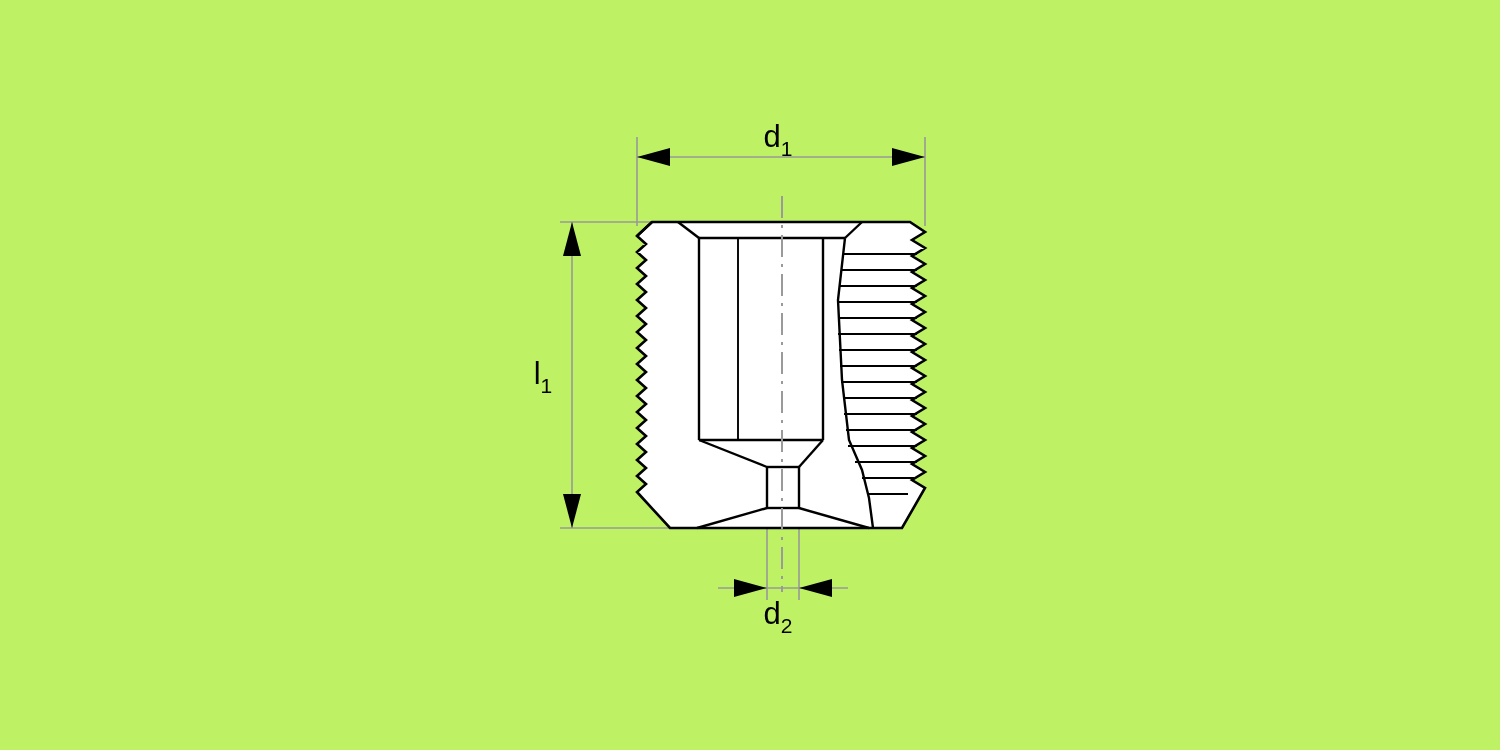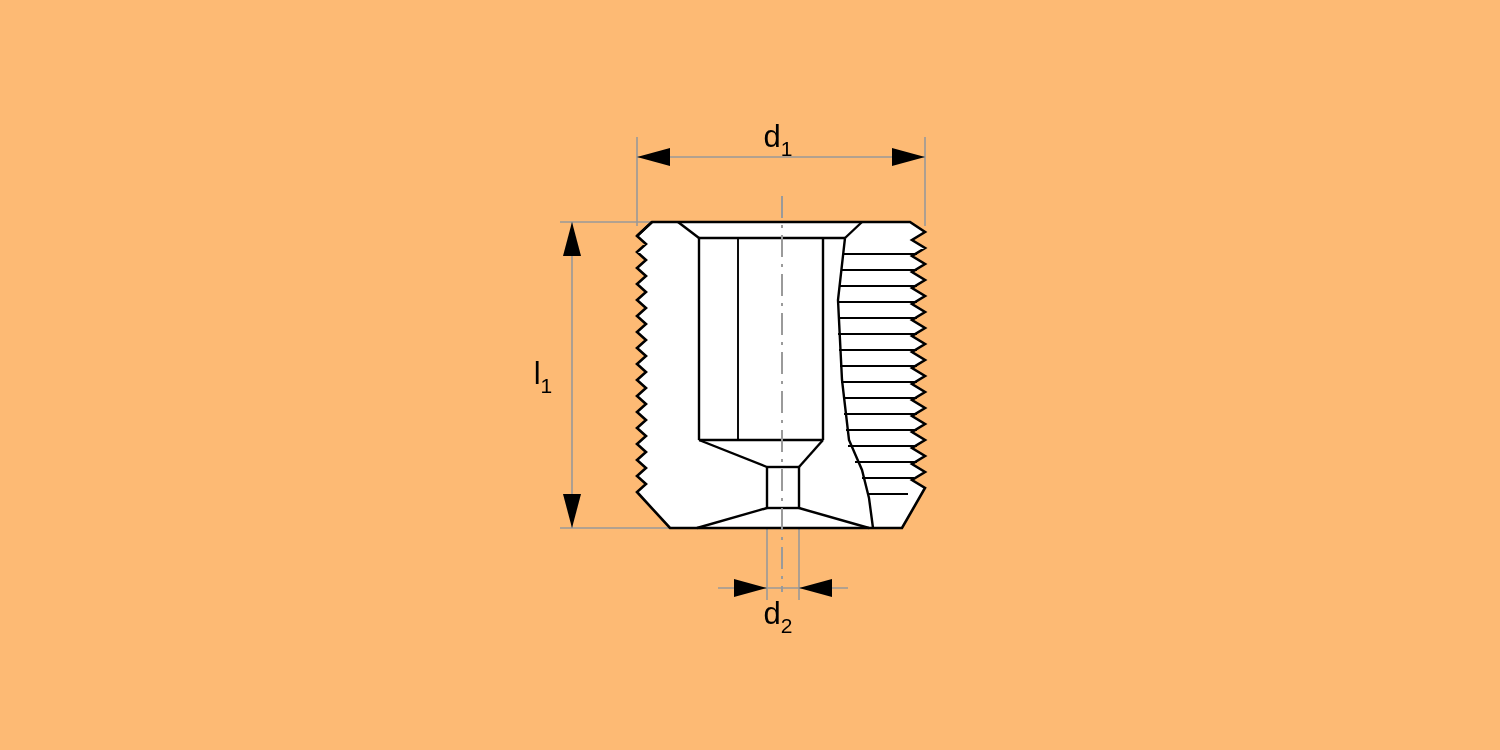--- a/index.html
+++ b/index.html
@@ -10,21 +10,21 @@
   body {
     width: 1500px;
     height: 750px;
     font-family: "Liberation Sans", sans-serif;
     overflow: hidden;
   }
   #drawing-root {
     position: relative;
     width: 1500px;
     height: 750px;
-    background: #fdba74;
+    background: #bef264;
   }
   svg#technical-drawing {
     display: block;
     width: 1500px;
     height: 750px;
   }
   .part-outline {
     fill: #ffffff;
     stroke: #000000;
     stroke-width: 2.6;

